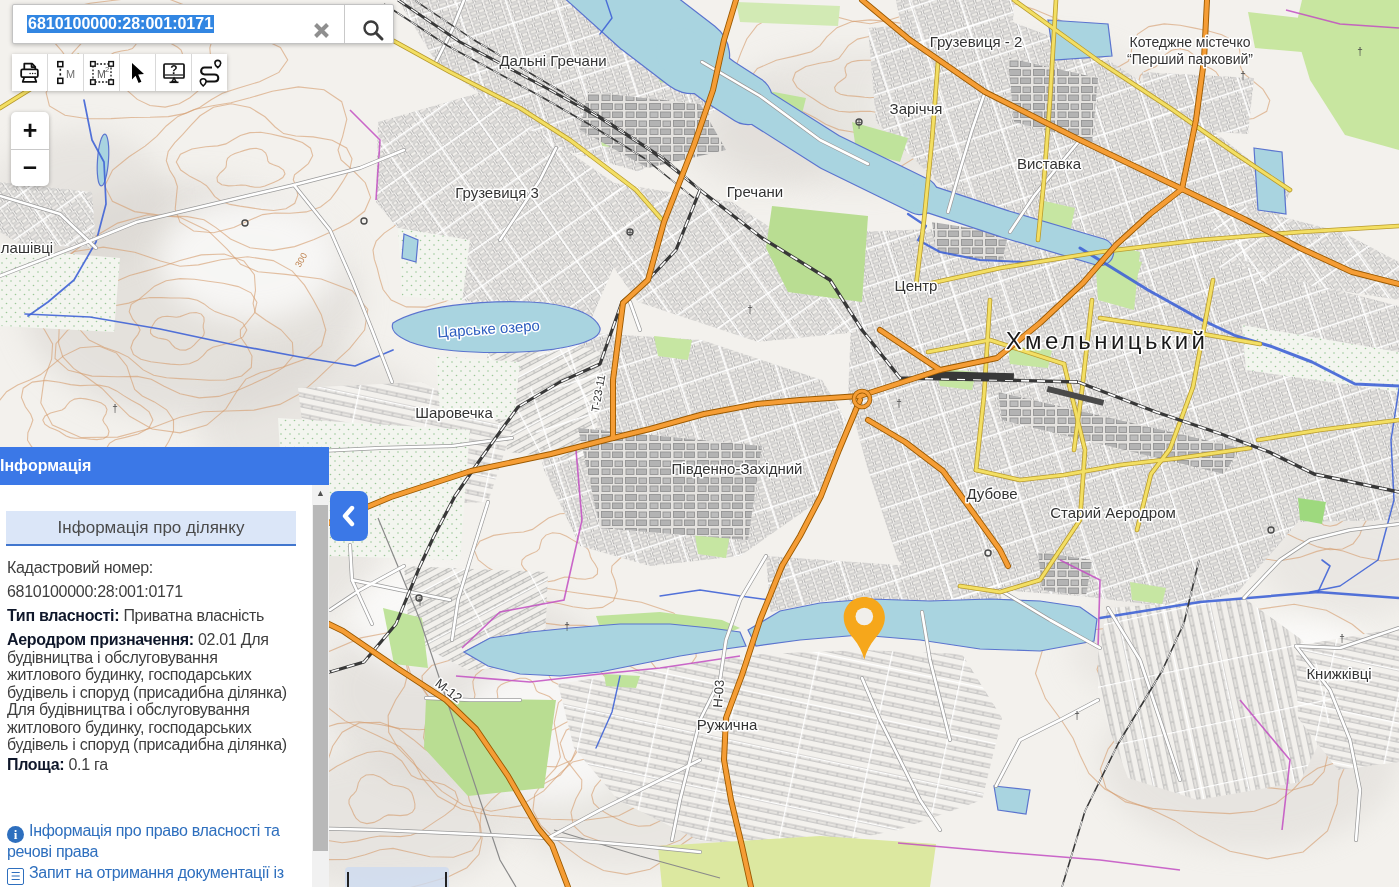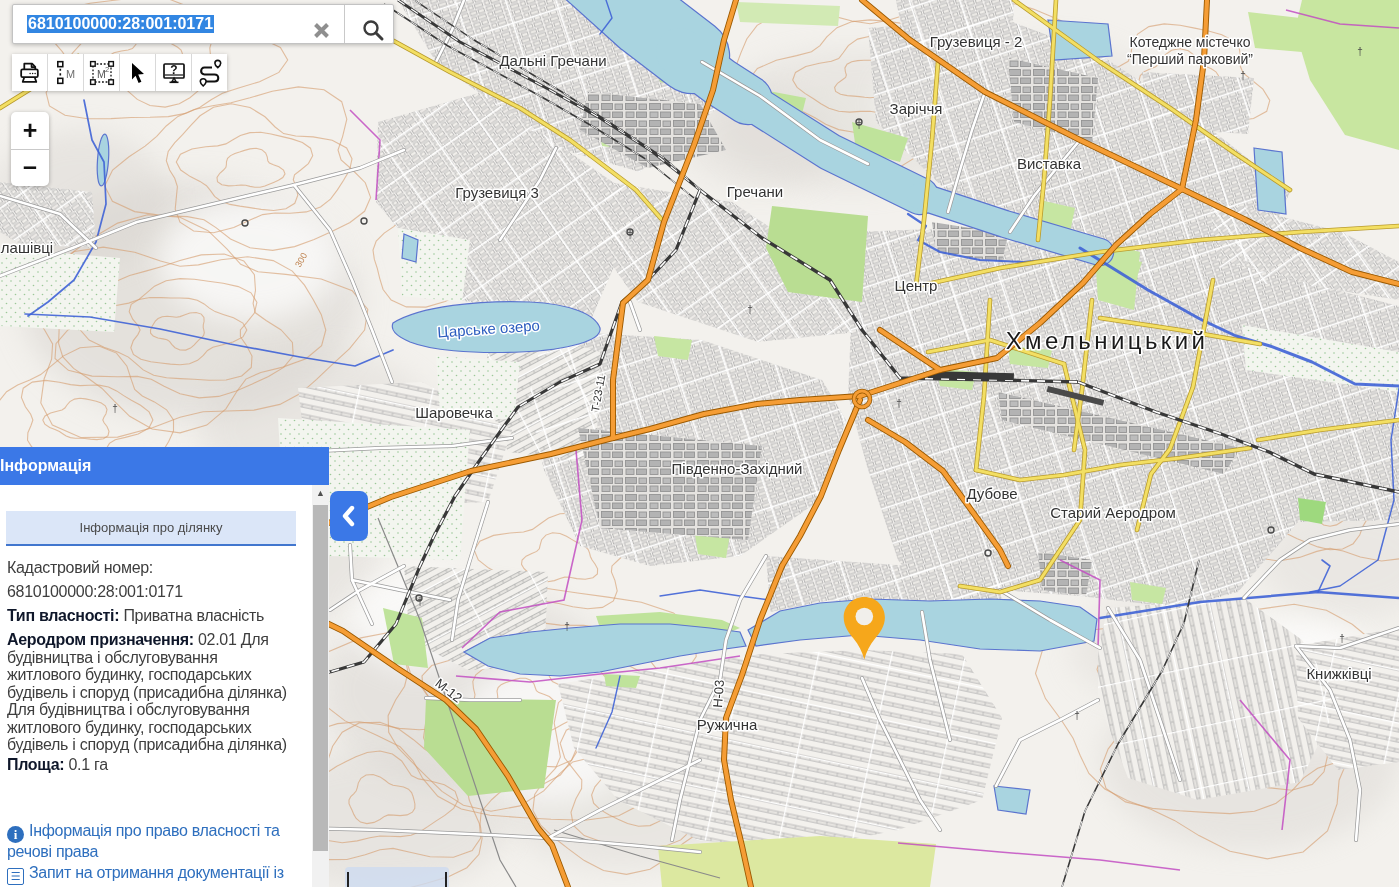--- a/index.html
+++ b/index.html
@@ -496,21 +496,21 @@
 </div>
 
 <div style="position:absolute;left:345px;top:867px;width:104px;height:20px;background:rgba(205,219,240,0.8);border-radius:4px 4px 0 0">
   <div style="position:absolute;left:2px;top:5px;width:2px;height:15px;background:#222"></div>
   <div style="position:absolute;right:2px;top:5px;width:2px;height:15px;background:#222"></div>
   <div style="position:absolute;left:0;top:18px;width:116px;text-align:center;font-family:'Liberation Sans',sans-serif;font-size:13px;color:#333">1000 m</div>
 </div>
 
 <div style="position:absolute;left:0;top:447px;width:329px;height:440px;background:#fff;font-family:'Liberation Sans',sans-serif">
   <div style="position:absolute;left:0;top:0;width:329px;height:38px;background:#3b78e7;color:#fff;font-size:16px;font-weight:bold;line-height:38px">Інформація</div>
-  <div style="position:absolute;left:6px;top:64px;width:290px;height:33px;background:#dbe6f8;border-bottom:2px solid #4176ce;color:#4a4a4a;font-size:13px;text-align:center;line-height:33px">Інформація про ділянку</div>
+  <div style="position:absolute;left:6px;top:64px;width:290px;height:33px;background:#dbe6f8;border-bottom:2px solid #4176ce;color:#4a4a4a;font-size:17px;text-align:center;line-height:33px">Інформація про ділянку</div>
   <div class="pp" style="top:112px;font-weight:normal">Кадастровий номер:</div>
   <div class="pp" style="top:136px">6810100000:28:001:0171</div>
   <div class="pp" style="top:160px"><b>Тип власності:</b> Приватна власність</div>
   <div class="pp" style="top:184px"><b>Аеродром призначення:</b> 02.01 Для<br>будівництва і обслуговування<br>житлового будинку, господарських<br>будівель і споруд (присадибна ділянка)<br>Для будівництва і обслуговування<br>житлового будинку, господарських<br>будівель і споруд (присадибна ділянка)</div>
   <div class="pp" style="top:309px"><b>Площа:</b> 0.1 га</div>
   <div class="pp lnk" style="top:375px"><span class="lico2">i</span>Інформація про право власності та<br>речові права</div>
   <div class="pp lnk" style="top:417px"><span class="lico">☰</span>Запит на отримання документації із<br>землеустрою</div>
 
   <div style="position:absolute;left:312px;top:38px;width:17px;height:402px;background:#f1f1f1">
     <div style="position:absolute;left:0;top:0;width:17px;height:17px;background:#f1f1f1;text-align:center;font-size:9px;color:#505050;line-height:17px">▲</div>

